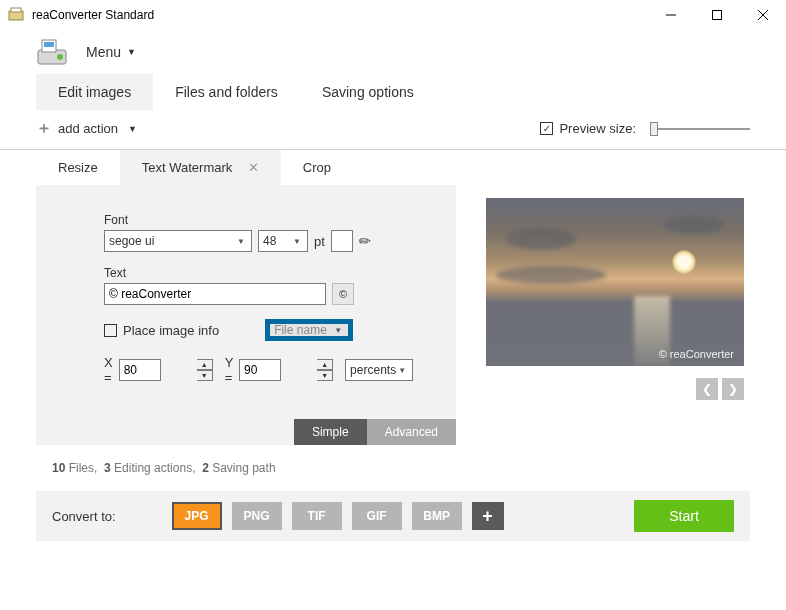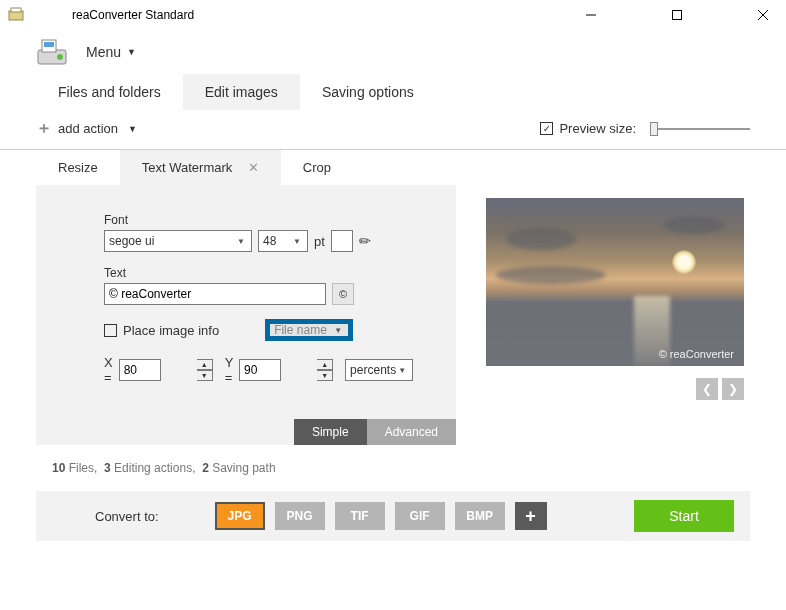--- a/index.html
+++ b/index.html
@@ -1,18 +1,18 @@
 <!DOCTYPE html>
 <html><head>
 <meta charset="utf-8">
 <style>
 * { box-sizing: border-box; margin: 0; padding: 0; font-family: "Segoe UI", Tahoma, sans-serif; }
 body { background: #fff; width: 786px; height: 610px; overflow: hidden; font-size: 13px; color: #333; }
 
-.titlebar { height: 30px; display: flex; align-items: center; padding: 0 0 0 8px; background: #fff; gap: 40px; }
+.titlebar { height: 30px; display: flex; align-items: center; padding: 0 0 0 8px; background: #fff; }
 .titlebar .appicon { width: 16px; height: 16px; margin-right: 8px; }
 .titlebar .title { flex: 1; font-size: 12px; color: #000; }
 .winbtn { width: 46px; height: 30px; display: flex; align-items: center; justify-content: center; font-size: 10px; }
 
 .menubar { height: 44px; display: flex; align-items: center; padding: 0 36px; }
 .menubar .logo { width: 32px; height: 28px; margin-right: 18px; }
 .menubtn { font-size: 14px; display: flex; align-items: center; gap: 6px; cursor: pointer; }
 .menubtn .caret { font-size: 9px; }
 
 .tabs-row { display: flex; padding: 0 36px; gap: 0; }
@@ -70,21 +70,21 @@
 .reflection { position: absolute; bottom: 0; left: 148px; width: 36px; height: 70px; background: linear-gradient(to bottom, rgba(255,240,200,0.6), rgba(255,240,200,0.1)); filter: blur(2px); }
 .wm-text { position: absolute; bottom: 6px; right: 10px; color: #fff; font-size: 11px; opacity: 0.9; }
 
 .nav-arrows { display: flex; justify-content: flex-end; gap: 4px; margin-top: 12px; width: 258px; }
 .nav-arrows .ab { width: 22px; height: 22px; background: #c0c0c0; color: #fff; display: flex; align-items: center; justify-content: center; font-size: 12px; }
 
 .status { padding: 16px 52px 10px; font-size: 12px; color: #777; }
 .status b { color: #555; font-weight: 600; }
 
 .bottombar { margin: 6px 36px 0; background: #f2f2f2; height: 50px; display: flex; align-items: center; padding: 0 16px; gap: 10px; }
-.bottombar .lblc { font-size: 13px; margin-right: 46px; margin-left: 43px; }
+.bottombar .lblc { font-size: 13px; margin-right: 46px; }
 .fmt { width: 50px; height: 28px; display: flex; align-items: center; justify-content: center; color: #fff; font-size: 12px; font-weight: 600; cursor: pointer; }
 .fmt.jpg { background: #f7941d; border: 2px solid #555; }
 .fmt.other { background: #b5b5b5; }
 .fmt.plus { background: #5a5a5a; width: 32px; font-size: 18px; }
 .startbtn { margin-left: auto; width: 100px; height: 32px; background: #64bf16; color: #fff; display: flex; align-items: center; justify-content: center; font-size: 14px; cursor: pointer; }
 </style>
 </head>
 <body>
 
 <div class="titlebar">
@@ -118,22 +118,22 @@
       <rect x="8" y="4" width="10" height="5" fill="#5aa0e0"></rect>
       <circle cx="24" cy="19" r="3" fill="#66bb44"></circle>
     </svg>
   <div class="menubtn">
     <span>Menu</span>
     <span class="caret">▼</span>
   </div>
 </div>
 
 <div class="tabs-row">
+  <div class="tab active">Edit images</div>
   <div class="tab">Files and folders</div>
-  <div class="tab active">Edit images</div>
   <div class="tab">Saving options</div>
 </div>
 
 <div class="action-row">
   <div class="add-action">
     <span class="plus">＋</span>
     <span>add action</span>
     <span class="caret">▼</span>
   </div>
   <label class="prev-label">

